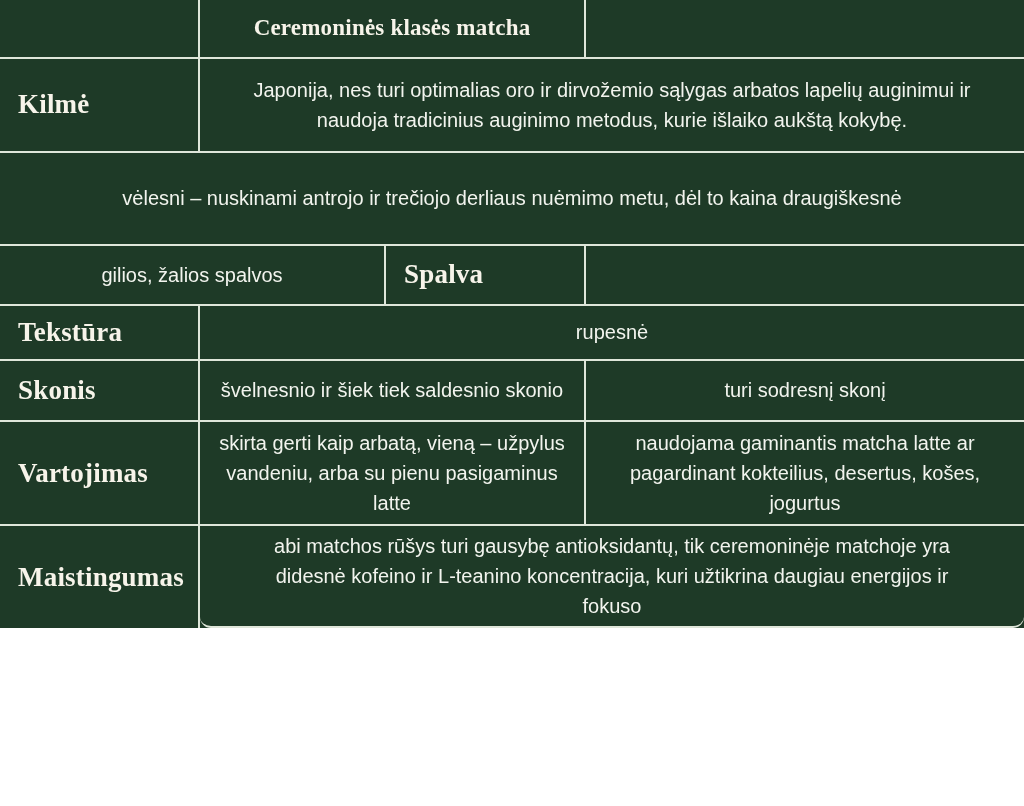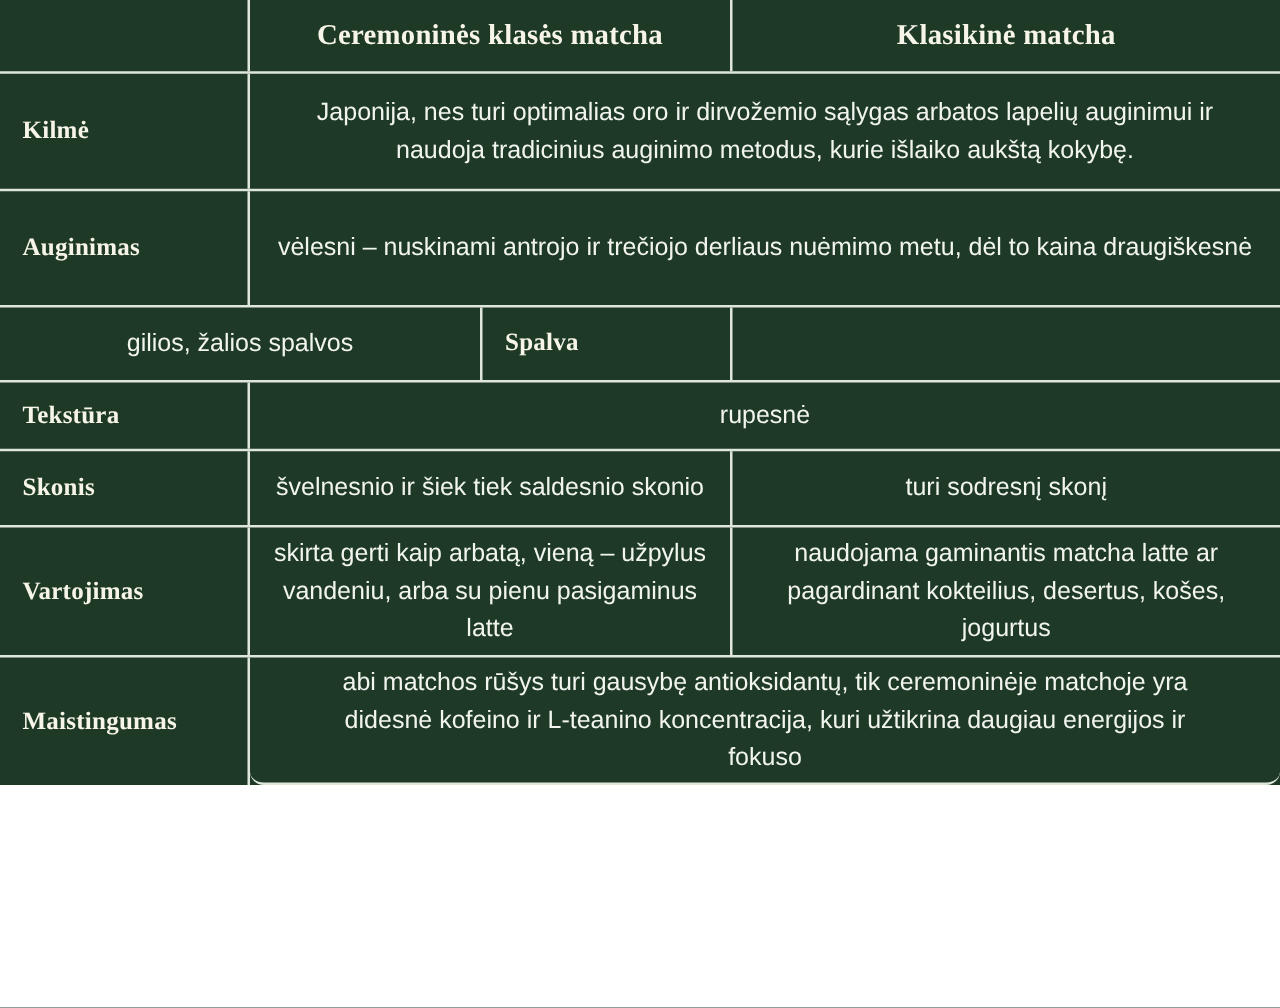--- a/index.html
+++ b/index.html
@@ -21,21 +21,21 @@
   }
   .row{display:flex;box-sizing:border-box;border-top:2px solid var(--grid-line);}
   .row.header-row{border-top:none;}
   .cell{box-sizing:border-box;}
   .label-cell{
     width:200px;flex:0 0 200px;
     border-right:2px solid var(--grid-line);
     display:flex;align-items:center;
     padding-left:18px;padding-right:19px;
     font-family:"Liberation Serif","DejaVu Serif",serif;
-    font-weight:700;font-size:20px;
+    font-weight:700;font-size:27px;
     color:var(--heading-text);
     letter-spacing:0.2px;
   }
   .col2{width:386px;flex:0 0 386px;}
   .col3{flex:1 1 auto;}
   .divided{border-right:2px solid var(--grid-line);}
   .body-cell{
     display:flex;align-items:center;justify-content:center;
     text-align:center;
     font-size:20px;line-height:30px;
@@ -63,30 +63,28 @@
   .h-maistingumas{height:119px;}
 </style>
 </head>
 <body>
 
 <div class="page">
 
   <div class="row header-row h-header">
     <div class="cell label-cell"></div>
     <div class="cell col2 divided header-cell">Ceremoninės klasės matcha</div>
-    <div class="cell col3 header-cell">Klasikinė matcha</div>
   </div>
 
   <div class="row h-kilme">
     <div class="cell label-cell">Kilmė</div>
     <div class="cell merged-cell body-cell">Japonija, nes turi optimalias oro ir dirvožemio sąlygas arbatos lapelių auginimui ir naudoja tradicinius auginimo metodus, kurie išlaiko aukštą kokybę.</div>
   </div>
 
   <div class="row h-auginimas">
-    <div class="cell label-cell">Auginimas</div>
     <div class="cell col3 split-cell body-cell">vėlesni – nuskinami antrojo ir trečiojo derliaus nuėmimo metu, dėl to kaina draugiškesnė</div>
   </div>
 
   <div class="row h-spalva">
     <div class="cell col2 divided split-cell body-cell">gilios, žalios spalvos</div>
     <div class="cell label-cell">Spalva</div>
   </div>
 
   <div class="row h-tekstura">
     <div class="cell label-cell">Tekstūra</div>

